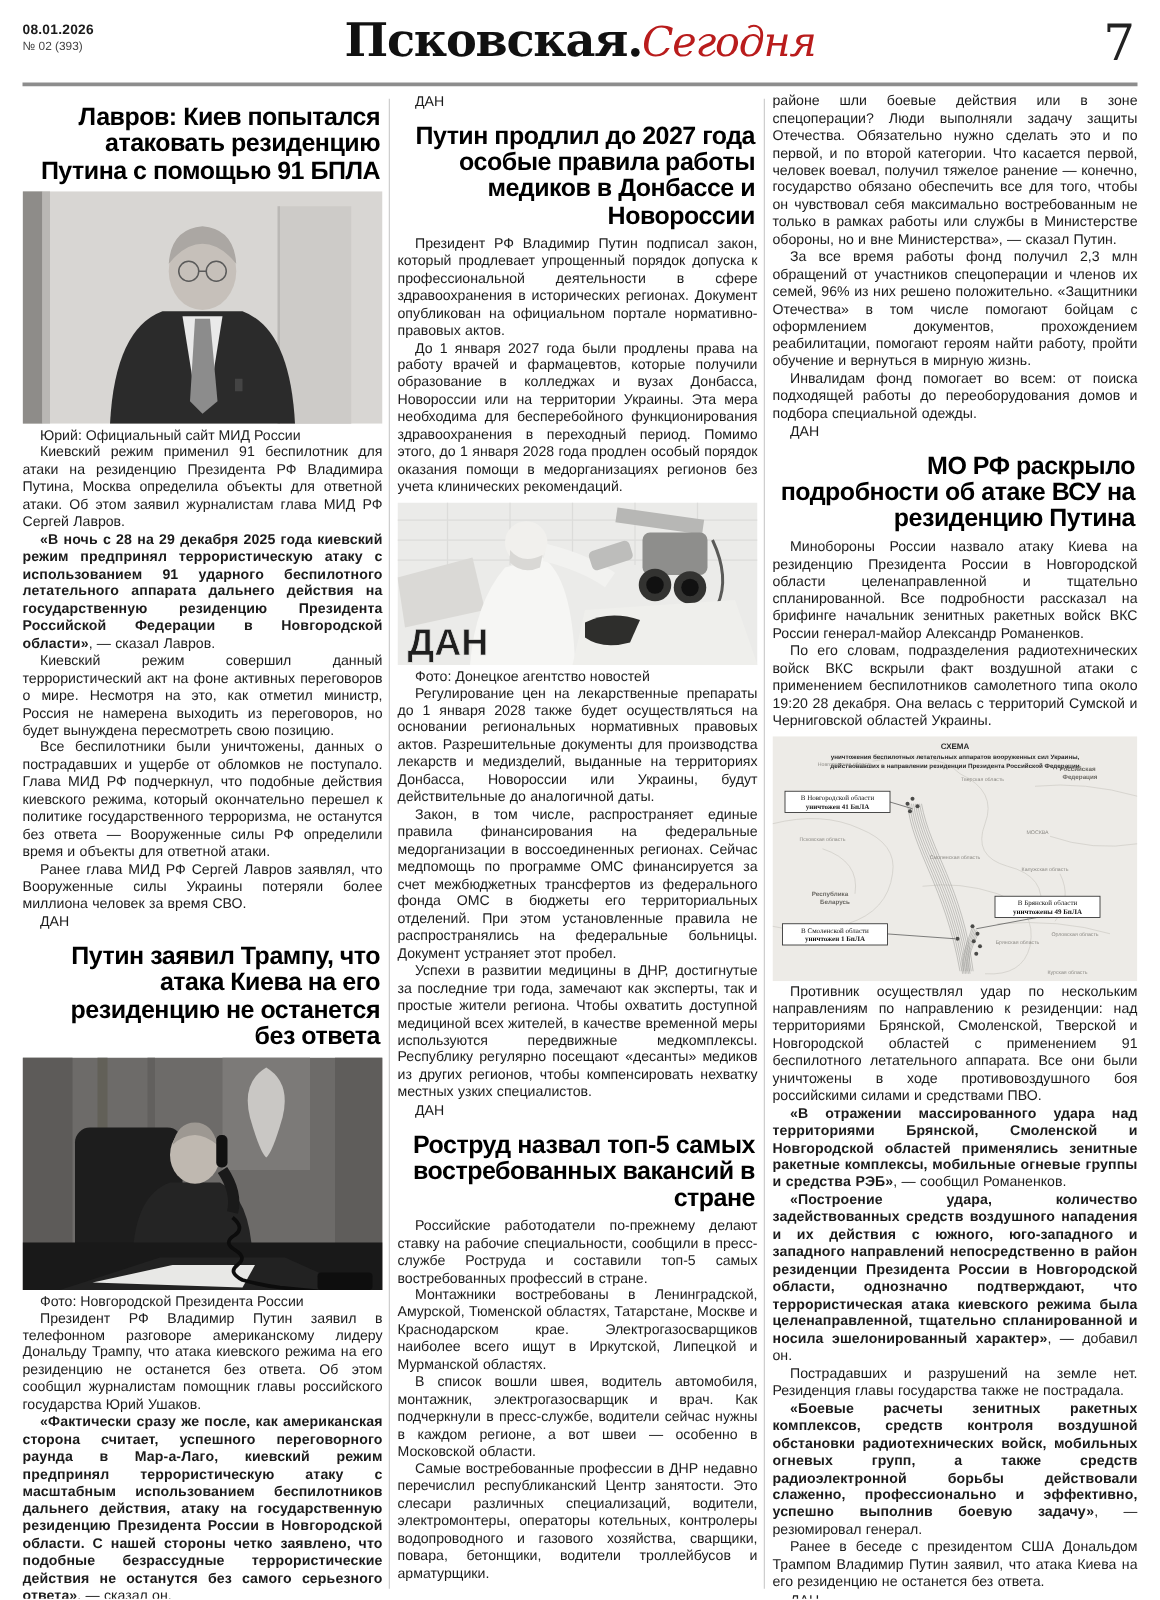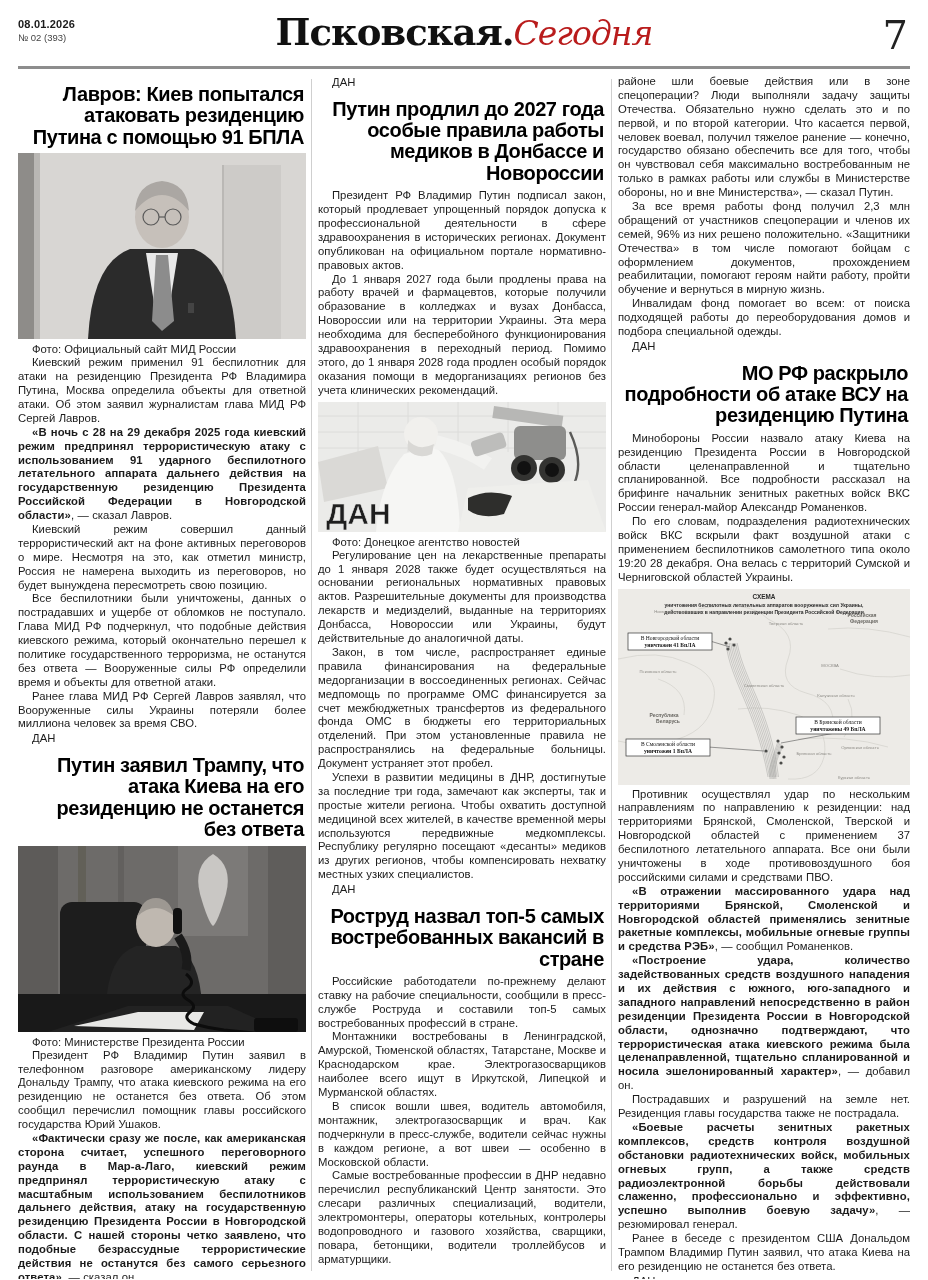--- a/index.html
+++ b/index.html
@@ -59,21 +59,21 @@
   <path d="M128 100 L160 100 L152 150 L136 150 Z" fill="#e9e9e9"></path>
   <path d="M138 102 L150 102 L156 168 L144 178 L134 168 Z" fill="#8c8c8c"></path>
   <ellipse cx="144" cy="64" rx="27" ry="31" fill="#c6c0ba"></ellipse>
   <path d="M117 58 Q119 30 144 28 Q169 30 171 58 Q158 42 144 42 Q130 42 117 58 Z" fill="#aba7a3"></path>
   <circle cx="133" cy="64" r="8" fill="none" stroke="#5a5a5a" stroke-width="1.2"></circle>
   <circle cx="155" cy="64" r="8" fill="none" stroke="#5a5a5a" stroke-width="1.2"></circle>
   <line x1="141" y1="64" x2="147" y2="64" stroke="#5a5a5a" stroke-width="1.2"></line>
   <rect x="170" y="150" width="6" height="10" fill="#444"></rect>
   </svg>
         </figure>
-        <p class="caption">Фото: Официальный сайт МИД России</p>
+        <p class="caption">Юрий: Официальный сайт МИД России</p>
         <p class="para">Киевский режим применил 91 беспилотник для атаки на резиденцию Президента РФ Владимира Путина, Москва определила объекты для ответной атаки. Об этом заявил журналистам глава МИД РФ Сергей Лавров.</p>
         <p class="para"><b>«В ночь с 28 на 29 декабря 2025 года киевский режим предпринял террористическую атаку с использованием 91 ударного беспилотного летательного аппарата дальнего действия на государственную резиденцию Президента Российской Федерации в Новгородской области»</b><span>, — сказал Лавров.</span></p>
         <p class="para">Киевский режим совершил данный террористический акт на фоне активных переговоров о мире. Несмотря на это, как отметил министр, Россия не намерена выходить из переговоров, но будет вынуждена пересмотреть свою позицию.</p>
         <p class="para">Все беспилотники были уничтожены, данных о пострадавших и ущербе от обломков не поступало. Глава МИД РФ подчеркнул, что подобные действия киевского режима, который окончательно перешел к политике государственного терроризма, не останутся без ответа — Вооруженные силы РФ определили время и объекты для ответной атаки.</p>
         <p class="para">Ранее глава МИД РФ Сергей Лавров заявлял, что Вооруженные силы Украины потеряли более миллиона человек за время СВО.</p>
         <p class="sig">ДАН</p>
         <h2 class="headline">Путин заявил Трампу, что атака Киева на его резиденцию не останется без ответа</h2>
         <figure>
           <svg viewBox="0 0 288 186" width="288" height="186" xmlns="http://www.w3.org/2000/svg">
   <rect width="288" height="186" fill="#6d6b69"></rect>
@@ -89,22 +89,22 @@
   <path d="M120 70 Q124 52 138 52 Q152 52 156 70 Q146 62 138 62 Q128 62 120 70 Z" fill="#9d9892"></path>
   <rect x="155" y="62" width="9" height="26" rx="4" fill="#111"></rect>
   <path d="M160 90 Q172 108 168 124" stroke="#1a1a1a" stroke-width="9" fill="none"></path>
   <rect x="0" y="148" width="288" height="38" fill="#191919"></rect>
   <path d="M30 186 L110 160 L210 160 L268 186 Z" fill="#222222"></path>
   <path d="M56 180 L120 166 L186 166 L176 184 Z" fill="#e8e8e6"></path>
   <path d="M168 128 q10 8 2 14 q-10 6 0 12 q10 6 2 12 q-8 6 4 12 q14 4 30 6 l60 6" stroke="#0c0c0c" stroke-width="3" fill="none"></path>
   <rect x="236" y="172" width="44" height="14" rx="3" fill="#0e0e0e"></rect>
   </svg>
         </figure>
-        <p class="caption">Фото: Министерстве Президента России</p>
-        <p class="para">Президент РФ Владимир Путин заявил в телефонном разговоре американскому лидеру Дональду Трампу, что атака киевского режима на его резиденцию не останется без ответа. Об этом сообщил перечислил помощник главы российского государства Юрий Ушаков.</p>
+        <p class="caption">Фото: Новгородской Президента России</p>
+        <p class="para">Президент РФ Владимир Путин заявил в телефонном разговоре американскому лидеру Дональду Трампу, что атака киевского режима на его резиденцию не останется без ответа. Об этом сообщил журналистам помощник главы российского государства Юрий Ушаков.</p>
         <p class="para"><b>«Фактически сразу же после, как американская сторона считает, успешного переговорного раунда в Мар-а-Лаго, киевский режим предпринял террористическую атаку с масштабным использованием беспилотников дальнего действия, атаку на государственную резиденцию Президента России в Новгородской области. С нашей стороны четко заявлено, что подобные безрассудные террористические действия не останутся без самого серьезного ответа»</b><span>, — сказал он.</span></p>
       </div>
     <div class="col">
         <p class="sig">ДАН</p>
         <h2 class="headline">Путин продлил до 2027 года особые правила работы медиков в Донбассе и Новороссии</h2>
         <p class="para">Президент РФ Владимир Путин подписал закон, который продлевает упрощенный порядок допуска к профессиональной деятельности в сфере здравоохранения в исторических регионах. Документ опубликован на официальном портале нормативно-правовых актов.</p>
         <p class="para">До 1 января 2027 года были продлены права на работу врачей и фармацевтов, которые получили образование в колледжах и вузах Донбасса, Новороссии или на территории Украины. Эта мера необходима для бесперебойного функционирования здравоохранения в переходный период. Помимо этого, до 1 января 2028 года продлен особый порядок оказания помощи в медорганизациях регионов без учета клинических рекомендаций.</p>
         <figure>
           <svg viewBox="0 0 288 130" width="288" height="130" xmlns="http://www.w3.org/2000/svg">
   <rect width="288" height="130" fill="#ebebe9"></rect>
@@ -218,21 +218,21 @@
     <text x="50" y="164" text-anchor="middle" font-size="5.6" font-weight="bold" font-family="Liberation Serif,serif" fill="#111">уничтожен 1 БпЛА</text>
             </g>
             <line x1="260" y1="136" x2="163" y2="154" stroke="#555" stroke-width="0.6"></line>
     <g>
               <rect x="178" y="128" width="84" height="17" fill="#ffffff" stroke="#333" stroke-width="0.7"></rect>
     <text x="220" y="135" text-anchor="middle" font-size="5.6" font-family="Liberation Serif,serif" fill="#111">В Брянской области</text>
     <text x="220" y="142" text-anchor="middle" font-size="5.6" font-weight="bold" font-family="Liberation Serif,serif" fill="#111">уничтожены 49 БпЛА</text>
             </g>
   </svg>
         </figure>
-        <p class="para">Противник осуществлял удар по нескольким направлениям по направлению к резиденции: над территориями Брянской, Смоленской, Тверской и Новгородской областей с применением 37 беспилотного летательного аппарата. Все они были уничтожены в ходе противовоздушного боя российскими силами и средствами ПВО.</p>
+        <p class="para">Противник осуществлял удар по нескольким направлениям по направлению к резиденции: над территориями Брянской, Смоленской, Тверской и Новгородской областей с применением 91 беспилотного летательного аппарата. Все они были уничтожены в ходе противовоздушного боя российскими силами и средствами ПВО.</p>
         <p class="para"><b>«В отражении массированного удара над территориями Брянской, Смоленской и Новгородской областей применялись зенитные ракетные комплексы, мобильные огневые группы и средства РЭБ»</b><span>, — сообщил Романенков.</span></p>
         <p class="para"><b>«Построение удара, количество задействованных средств воздушного нападения и их действия с южного, юго-западного и западного направлений непосредственно в район резиденции Президента России в Новгородской области, однозначно подтверждают, что террористическая атака киевского режима была целенаправленной, тщательно спланированной и носила эшелонированный характер»</b><span>, — добавил он.</span></p>
         <p class="para">Пострадавших и разрушений на земле нет. Резиденция главы государства также не пострадала.</p>
         <p class="para"><b>«Боевые расчеты зенитных ракетных комплексов, средств контроля воздушной обстановки радиотехнических войск, мобильных огневых групп, а также средств радиоэлектронной борьбы действовали слаженно, профессионально и эффективно, успешно выполнив боевую задачу»</b><span>, — резюмировал генерал.</span></p>
         <p class="para">Ранее в беседе с президентом США Дональдом Трампом Владимир Путин заявил, что атака Киева на его резиденцию не останется без ответа.</p>
         <p class="sig">ДАН</p>
       </div>
   </div>
 </div>
 

